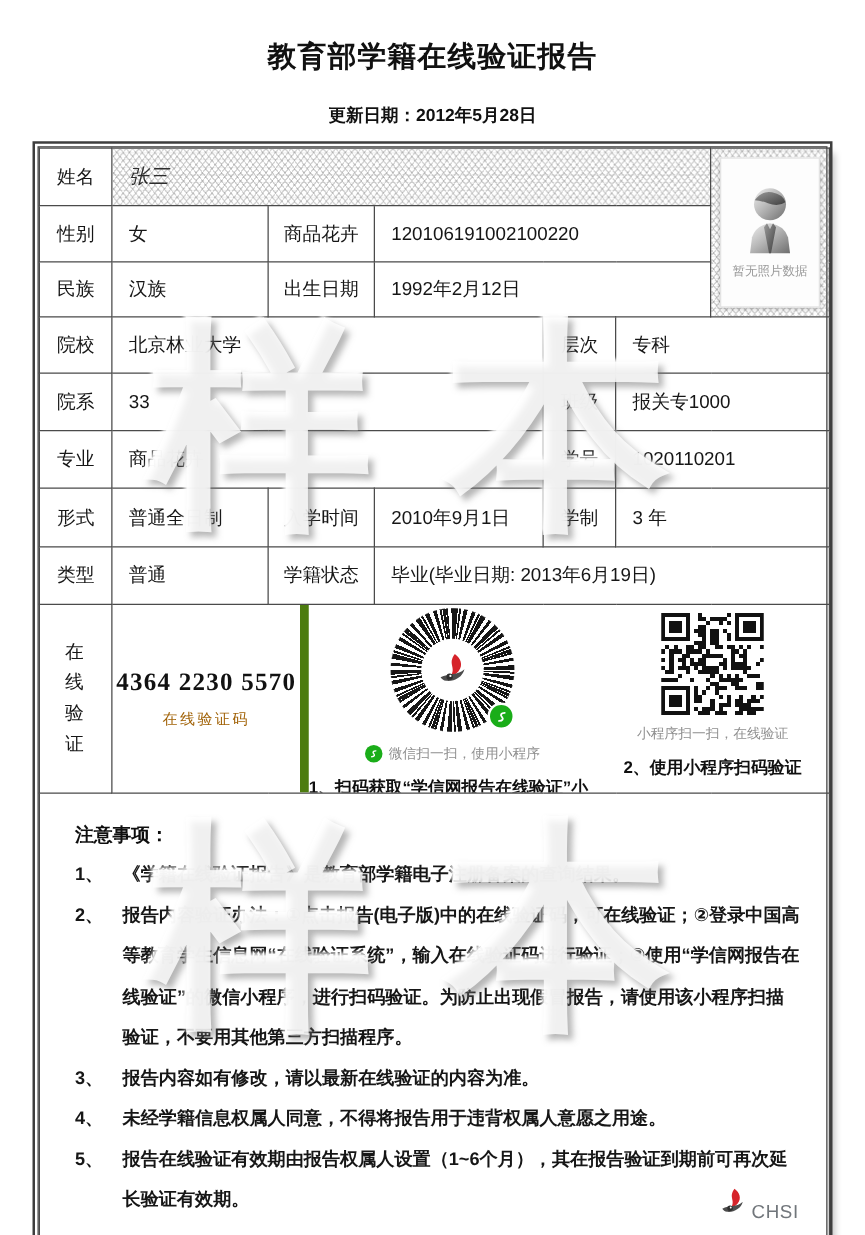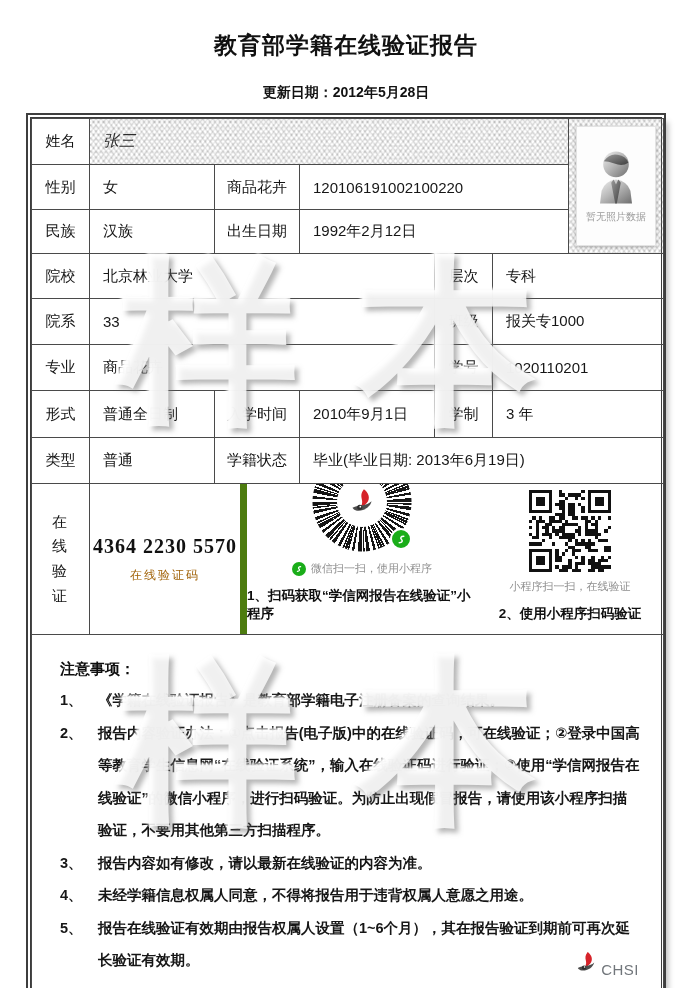--- a/index.html
+++ b/index.html
@@ -46,21 +46,21 @@
 
   
   .v-label { width:17px; margin:15px auto; line-height:1.65; text-align:left; word-break:break-all; font-size:15px; }
 
   
   .verify-cell { padding:0; height:150px; }
   .verify-flex { display:flex; height:150px; }
   .code-box { width:157px; flex:none; border-right:7px solid #4d7c0f; display:flex; flex-direction:column; justify-content:center; align-items:center; }
   .verify-code { font-family:"Liberation Serif","DejaVu Serif",serif; font-weight:700; font-size:20px; letter-spacing:1px; color:#111; cursor:pointer; }
   .code-caption { margin-top:9px; font-size:12px; color:#a16207; letter-spacing:2px; }
-  .qr-col1 { width:230px; flex:none; display:flex; flex-direction:column; align-items:center; justify-content:flex-end; padding-bottom:11px; }
+  .qr-col1 { width:230px; flex:none; display:flex; flex-direction:column; align-items:center; padding-bottom:11px; }
   .qr-col2 { flex:1; display:flex; flex-direction:column; align-items:center; justify-content:flex-end; padding-bottom:11px; }
 
   
   .mp-code { position:relative; width:104px; height:104px; flex:none; }
   .mp-ring {
     position:absolute; inset:0; border-radius:50%;
     background:
       repeating-conic-gradient(from 2deg, #161616 0 3deg, transparent 3deg 8.5deg),
       repeating-conic-gradient(from 0deg, #161616 0 2deg, transparent 2deg 6.1deg);
     -webkit-mask: radial-gradient(circle at 50% 50%, transparent 0 24px, #000 25px 49px, transparent 50px);

